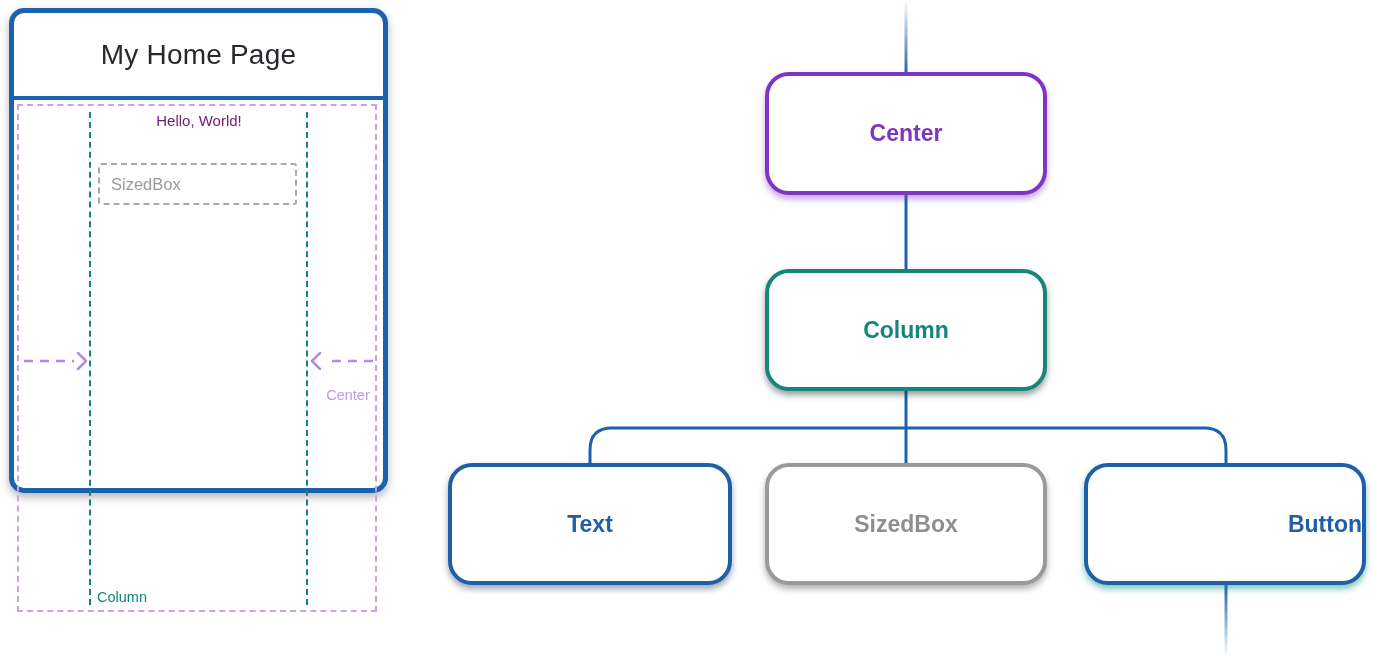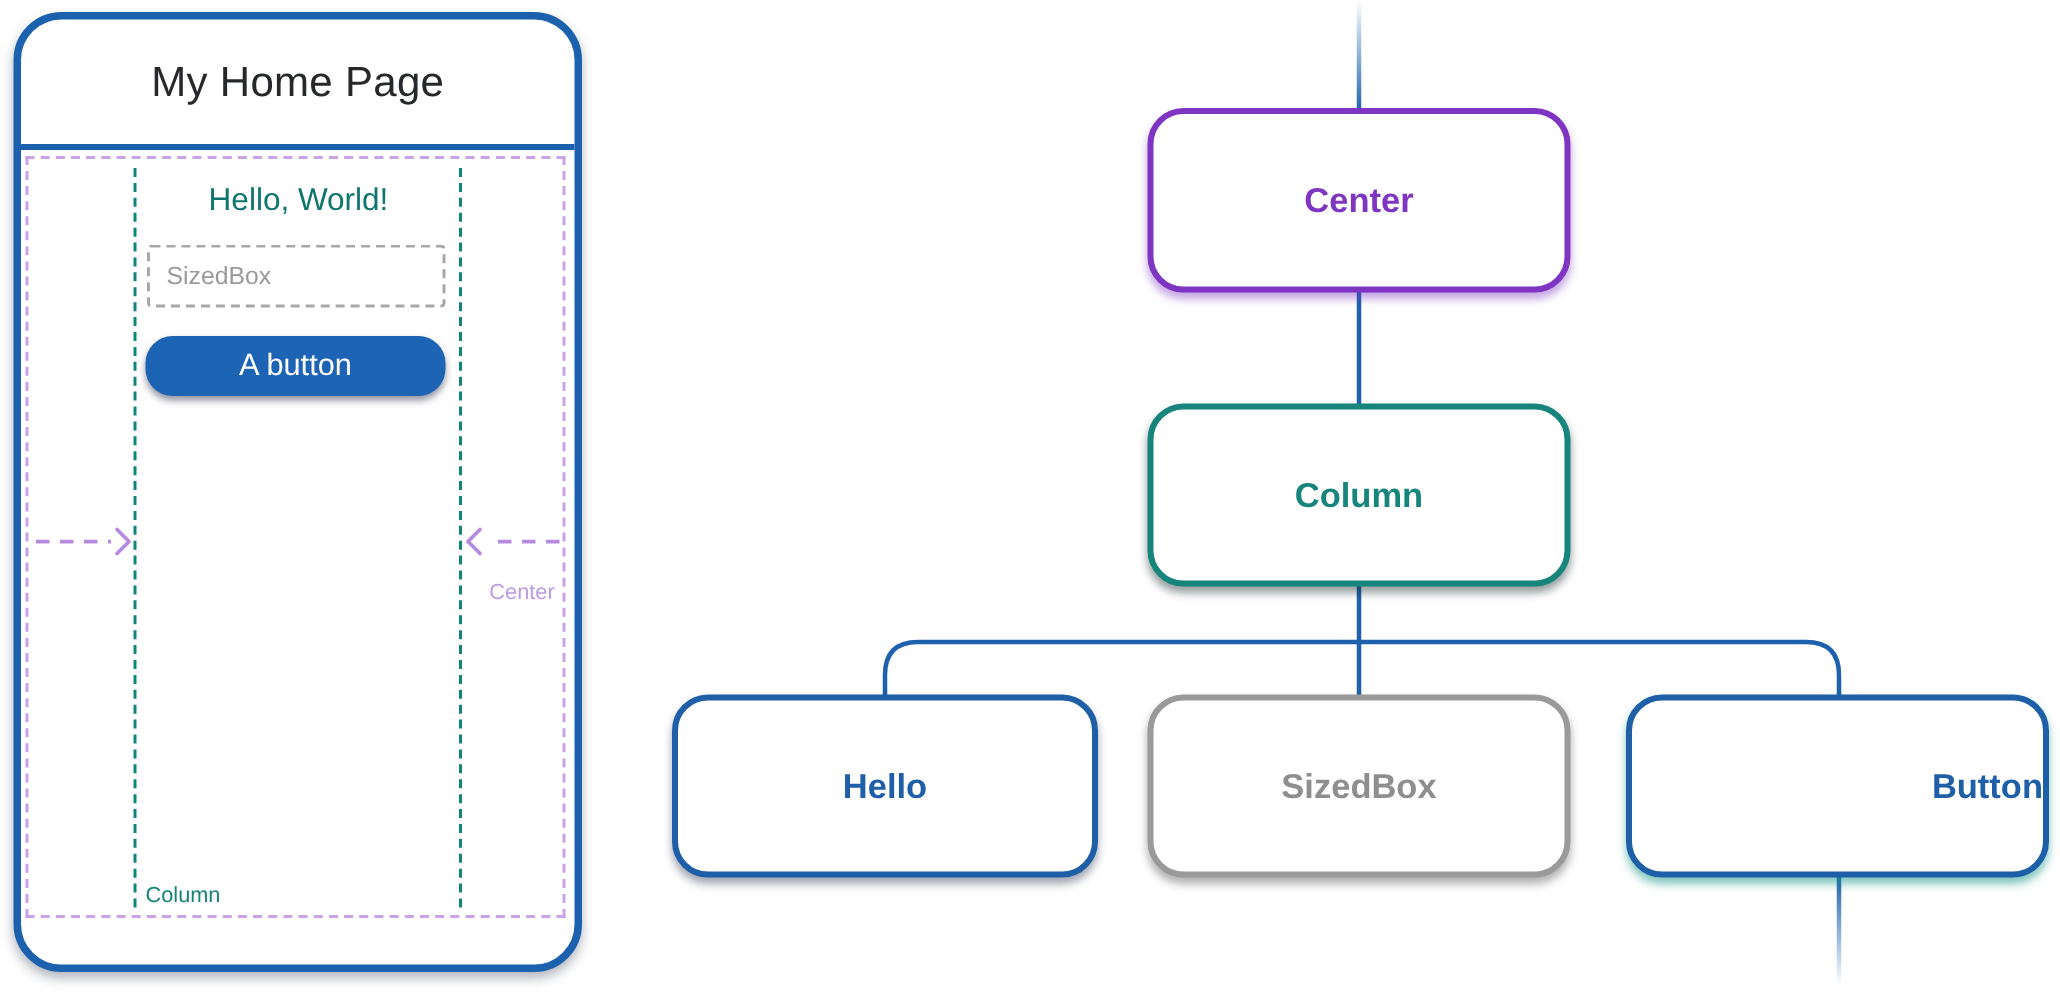--- a/index.html
+++ b/index.html
@@ -2,43 +2,43 @@
 <html><head>
 <meta charset="utf-8">
 <style>
   html,body{margin:0;padding:0;background:#ffffff;}
   .stage{
     position:relative;width:1373px;height:668px;background:#ffffff;overflow:hidden;
     font-family:"Liberation Sans", sans-serif;
   }
   
   .phone{
-    position:absolute;left:9px;top:8px;width:379px;height:640px;
-    box-sizing:border-box;border:5.5px solid #1b61ae;border-radius:32px;
+    position:absolute;left:9px;top:8px;width:379px;height:485px;
+    box-sizing:border-box;border:5.5px solid #1b61ae;border-radius:15px;
     background:#ffffff;box-shadow:0 4px 8px rgba(30,40,60,.35);
   }
   .phone-header{
     position:absolute;left:0;top:0;right:0;height:83px;
     border-bottom:4.5px solid #1b61ae;
     display:flex;align-items:center;justify-content:center;
   }
   .phone-title{font-size:28px;color:#27282c;letter-spacing:.2px;}
   .center-outline{
     position:absolute;left:17px;top:104px;width:360px;height:508px;
     box-sizing:border-box;border:2px dashed #c9a2e8;
   }
   .col-guide{
     position:absolute;top:112px;height:493px;width:0;
     border-left:2px dashed #12857b;
   }
   .col-guide.left{left:89px;}
   .col-guide.right{left:306px;}
   .hello{
-    position:absolute;left:91px;top:122px;width:216px;text-align:center;
-    font-size:21px;color:#0f766e;
+    position:absolute;left:91px;top:112px;width:216px;text-align:center;
+    font-size:15px;color:#701a75;
   }
   .sizedbox-outline{
     position:absolute;left:98px;top:163px;width:199px;height:42px;
     box-sizing:border-box;border:2px dashed #a8a8a8;border-radius:3px;
     display:flex;align-items:center;
   }
   .sizedbox-outline span{margin-left:11px;font-size:16.5px;color:#9a9a9a;}
   .app-button{
     position:absolute;left:97px;top:224px;width:200px;height:40px;
     border:none;border-radius:18px;background:#1e64b5;color:#ffffff;
@@ -103,40 +103,39 @@
   <div class="center-outline"></div>
   <div class="col-guide left"></div>
   <div class="col-guide right"></div>
 
   <div class="hello">Hello, World!</div>
 
   <div class="sizedbox-outline">
     <span>SizedBox</span>
   </div>
 
-  <div class="app-button">A button</div>
 
   <svg class="overlay-svg" width="400" height="668" viewBox="0 0 400 668">
     <line x1="24" y1="361" x2="74" y2="361" stroke="#b48be0" stroke-width="2.5" stroke-dasharray="9 7"></line>
     <polyline points="78,353 86,361 78,369" fill="none" stroke="#b48be0" stroke-width="2.5" stroke-linecap="round" stroke-linejoin="round"></polyline>
     <line x1="373" y1="361" x2="325" y2="361" stroke="#b48be0" stroke-width="2.5" stroke-dasharray="9 7"></line>
     <polyline points="320,353 312,361 320,369" fill="none" stroke="#b48be0" stroke-width="2.5" stroke-linecap="round" stroke-linejoin="round"></polyline>
   </svg>
 
   <div class="caption-center">Center</div>
   <div class="caption-column">Column</div>
 
   <div class="node node-center">
     <span>Center</span>
   </div>
   <div class="node node-column">
     <span>Column</span>
   </div>
   <div class="node node-text">
-    <span>Hello</span>
+    <span>Text</span>
   </div>
   <div class="node node-sizedbox">
     <span>SizedBox</span>
   </div>
   <div class="node node-button">
     <span>Button</span>
   </div>
 
 </div>
 

